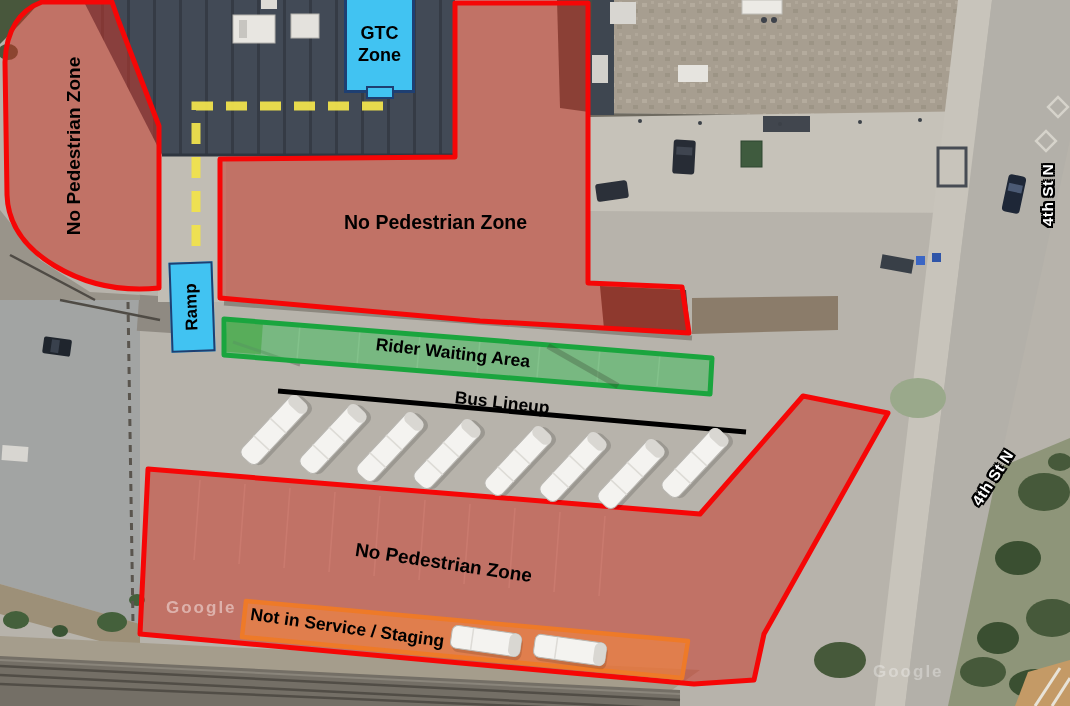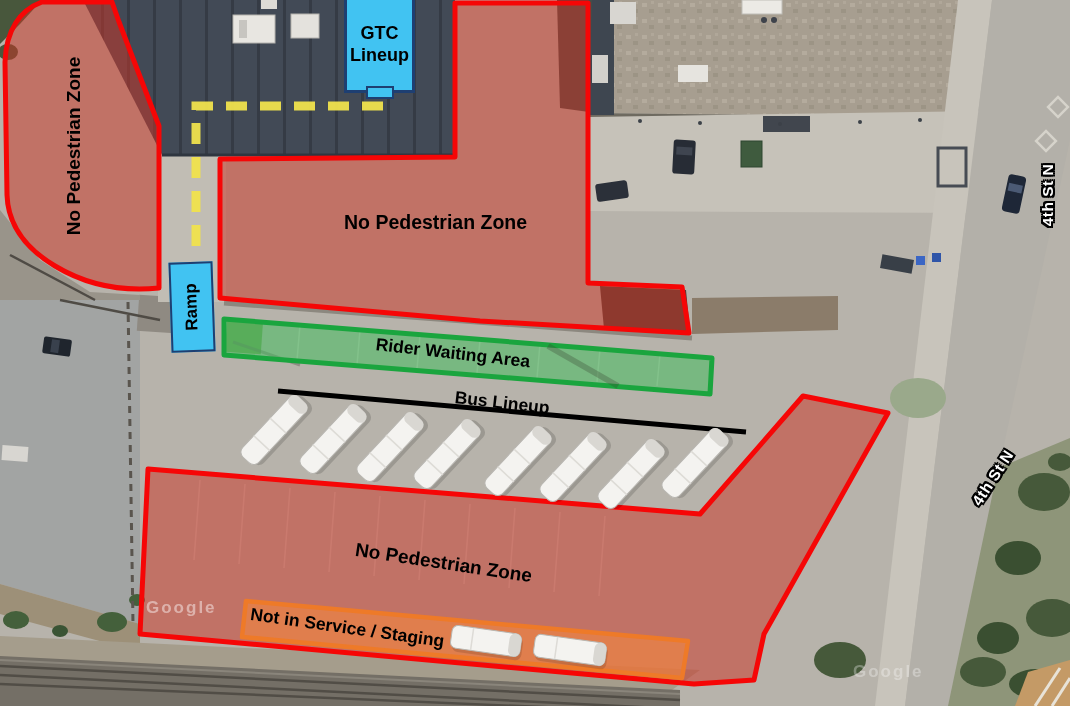--- a/index.html
+++ b/index.html
@@ -17,21 +17,21 @@
     text-shadow:-2px -2px 0 #000, 2px -2px 0 #000, -2px 2px 0 #000, 2px 2px 0 #000,
                  0 2px 0 #000, 0 -2px 0 #000, 2px 0 0 #000, -2px 0 0 #000;
   }
   .bluebox {
     position:absolute; background:#41c3f2; border:3px solid #1e3f72;
     box-sizing:border-box; z-index:3; display:flex; align-items:center; justify-content:center;
   }
   .watermark {
     position:absolute; z-index:3; color:rgba(255,255,255,.45);
     font-family:"Liberation Sans", sans-serif; font-weight:bold;
-    font-size:17px; letter-spacing:2px;
+    font-size:17px; letter-spacing:2px;margin-left:20px;
   }
 </style>
 </head>
 <body>
 
 <div id="stage">
 
 <svg id="bg" width="1070" height="706" viewBox="0 0 1070 706">
   <defs>
     <pattern id="roofPat" width="26" height="12" patternUnits="userSpaceOnUse">
@@ -283,21 +283,21 @@
 
 <div class="lbl" style="left:357px; top:539px; font-size:19px; transform:rotate(8.5deg); transform-origin:0 0;">No Pedestrian Zone</div>
 
 <div class="lbl" style="left:377px; top:334px; font-size:17.5px; transform:rotate(6.5deg); transform-origin:0 0;">Rider Waiting Area</div>
 
 <div class="lbl" style="left:456px; top:387px; font-size:17.5px; transform:rotate(6.5deg); transform-origin:0 0;">Bus Lineup</div>
 
 <div class="lbl" style="left:252px; top:604px; font-size:17.5px; transform:rotate(8deg); transform-origin:0 0;">Not in Service / Staging</div>
 
 <div class="bluebox" style="left:344px; top:-3px; width:71px; height:96px;">
-  <span class="lbl" style="position:static; font-size:18px; line-height:1.2; text-align:center; white-space:normal;">GTC Lineup</span>
+  <span class="lbl" style="position:static; font-size:18px; line-height:1.2; text-align:center; white-space:normal;">GTC Zone</span>
 </div>
 <div class="bluebox" style="left:366px; top:86px; width:28px; height:13px; border-width:2px; z-index:4;"></div>
 
 <div class="bluebox" style="left:170px; top:262px; width:44px; height:90px; transform:rotate(-2deg); border-width:2.5px;">
   <span class="lbl" style="position:static; font-size:17px; transform:rotate(-90deg);">Ramp</span>
 </div>
 
 <div class="lbl street" style="left:1003px; top:186px; width:90px; transform:rotate(-90deg);">4th St N</div>
 
 <div class="lbl street" style="left:948px; top:469px; width:90px; transform:rotate(-57deg);">4th St N</div>

